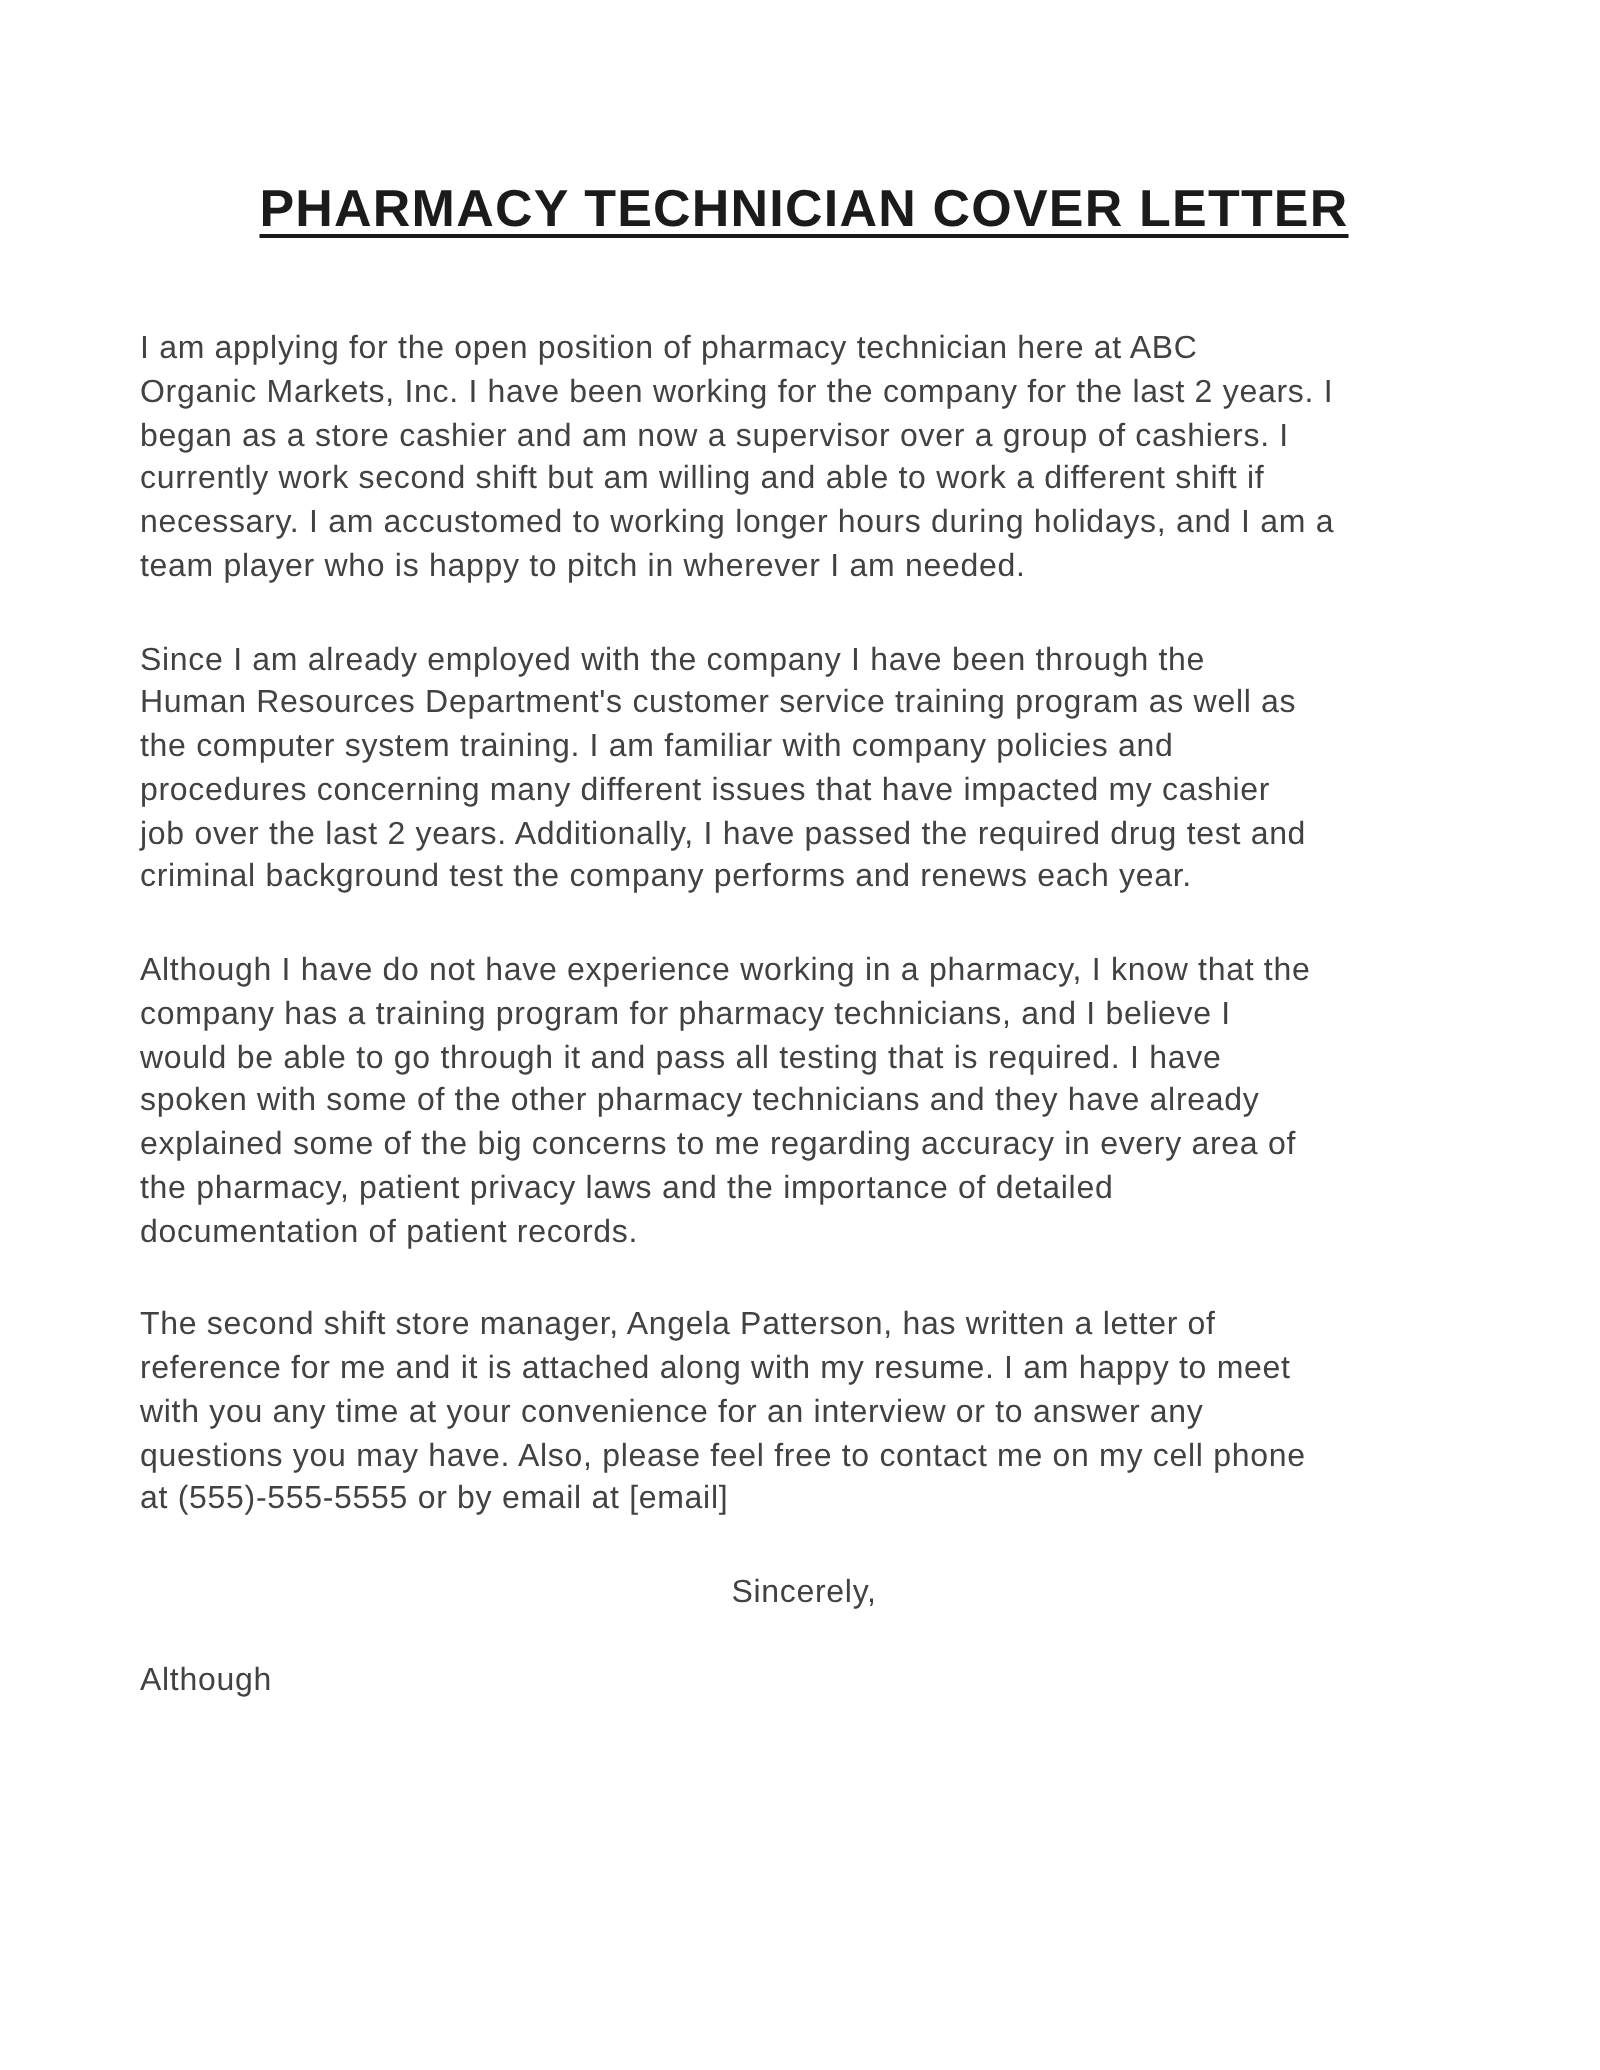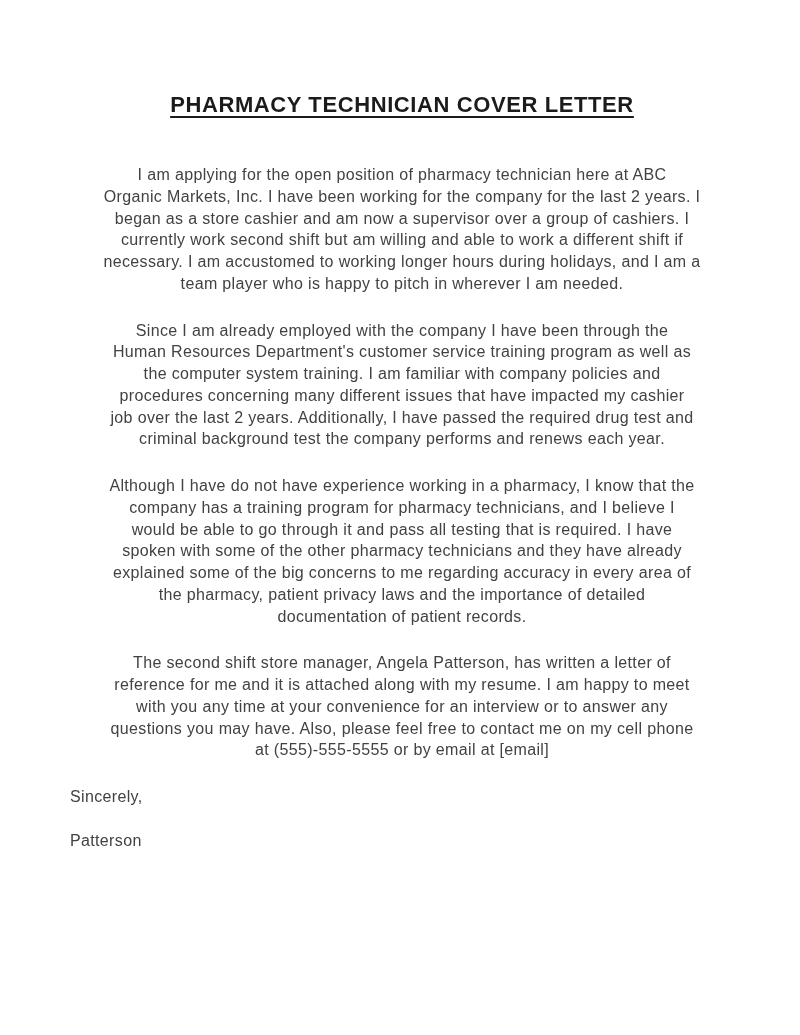--- a/index.html
+++ b/index.html
@@ -17,39 +17,39 @@
     padding: 91px 66px 0 70px;
     font-family: "Liberation Sans", "DejaVu Sans", sans-serif;
     color: #424242;
     font-size: 16px;
     line-height: 21.75px;
     letter-spacing: 0.35px;
   }
   .title {
     margin: 0 0 46px 0;
     text-align: center;
-    font-size: 22px;
+    font-size: 26px;
     font-weight: bold;
     letter-spacing: 0.6px;
     color: #1b1b1b;
     line-height: 27px;
     text-decoration: underline;
     text-decoration-thickness: 2px;
     text-underline-offset: 4px;
   }
   .greeting {
     margin: 0 0 22px 0;
   }
   .para {
     margin: 0 0 25px 0;
     white-space: pre-line;
-    text-align: center;
   }
   .closing {
     margin: 0 0 22px 0;
+    text-align: center;
   }
   .signature {
     margin: 0;
   }
 </style>
 </head>
 <body>
 
 <div class="page">
   <h1 class="title">PHARMACY TECHNICIAN COVER LETTER</h1>
@@ -71,14 +71,14 @@
 spoken with some of the other pharmacy technicians and they have already
 explained some of the big concerns to me regarding accuracy in every area of
 the pharmacy, patient privacy laws and the importance of detailed
 documentation of patient records.</p>
   <p class="para">The second shift store manager, Angela Patterson, has written a letter of
 reference for me and it is attached along with my resume. I am happy to meet
 with you any time at your convenience for an interview or to answer any
 questions you may have. Also, please feel free to contact me on my cell phone
 at (555)-555-5555 or by email at [email]</p>
   <p class="closing">Sincerely,</p>
-  <p class="signature">Patterson</p>
+  <p class="signature">Although</p>
 </div>
 
 </body></html>

